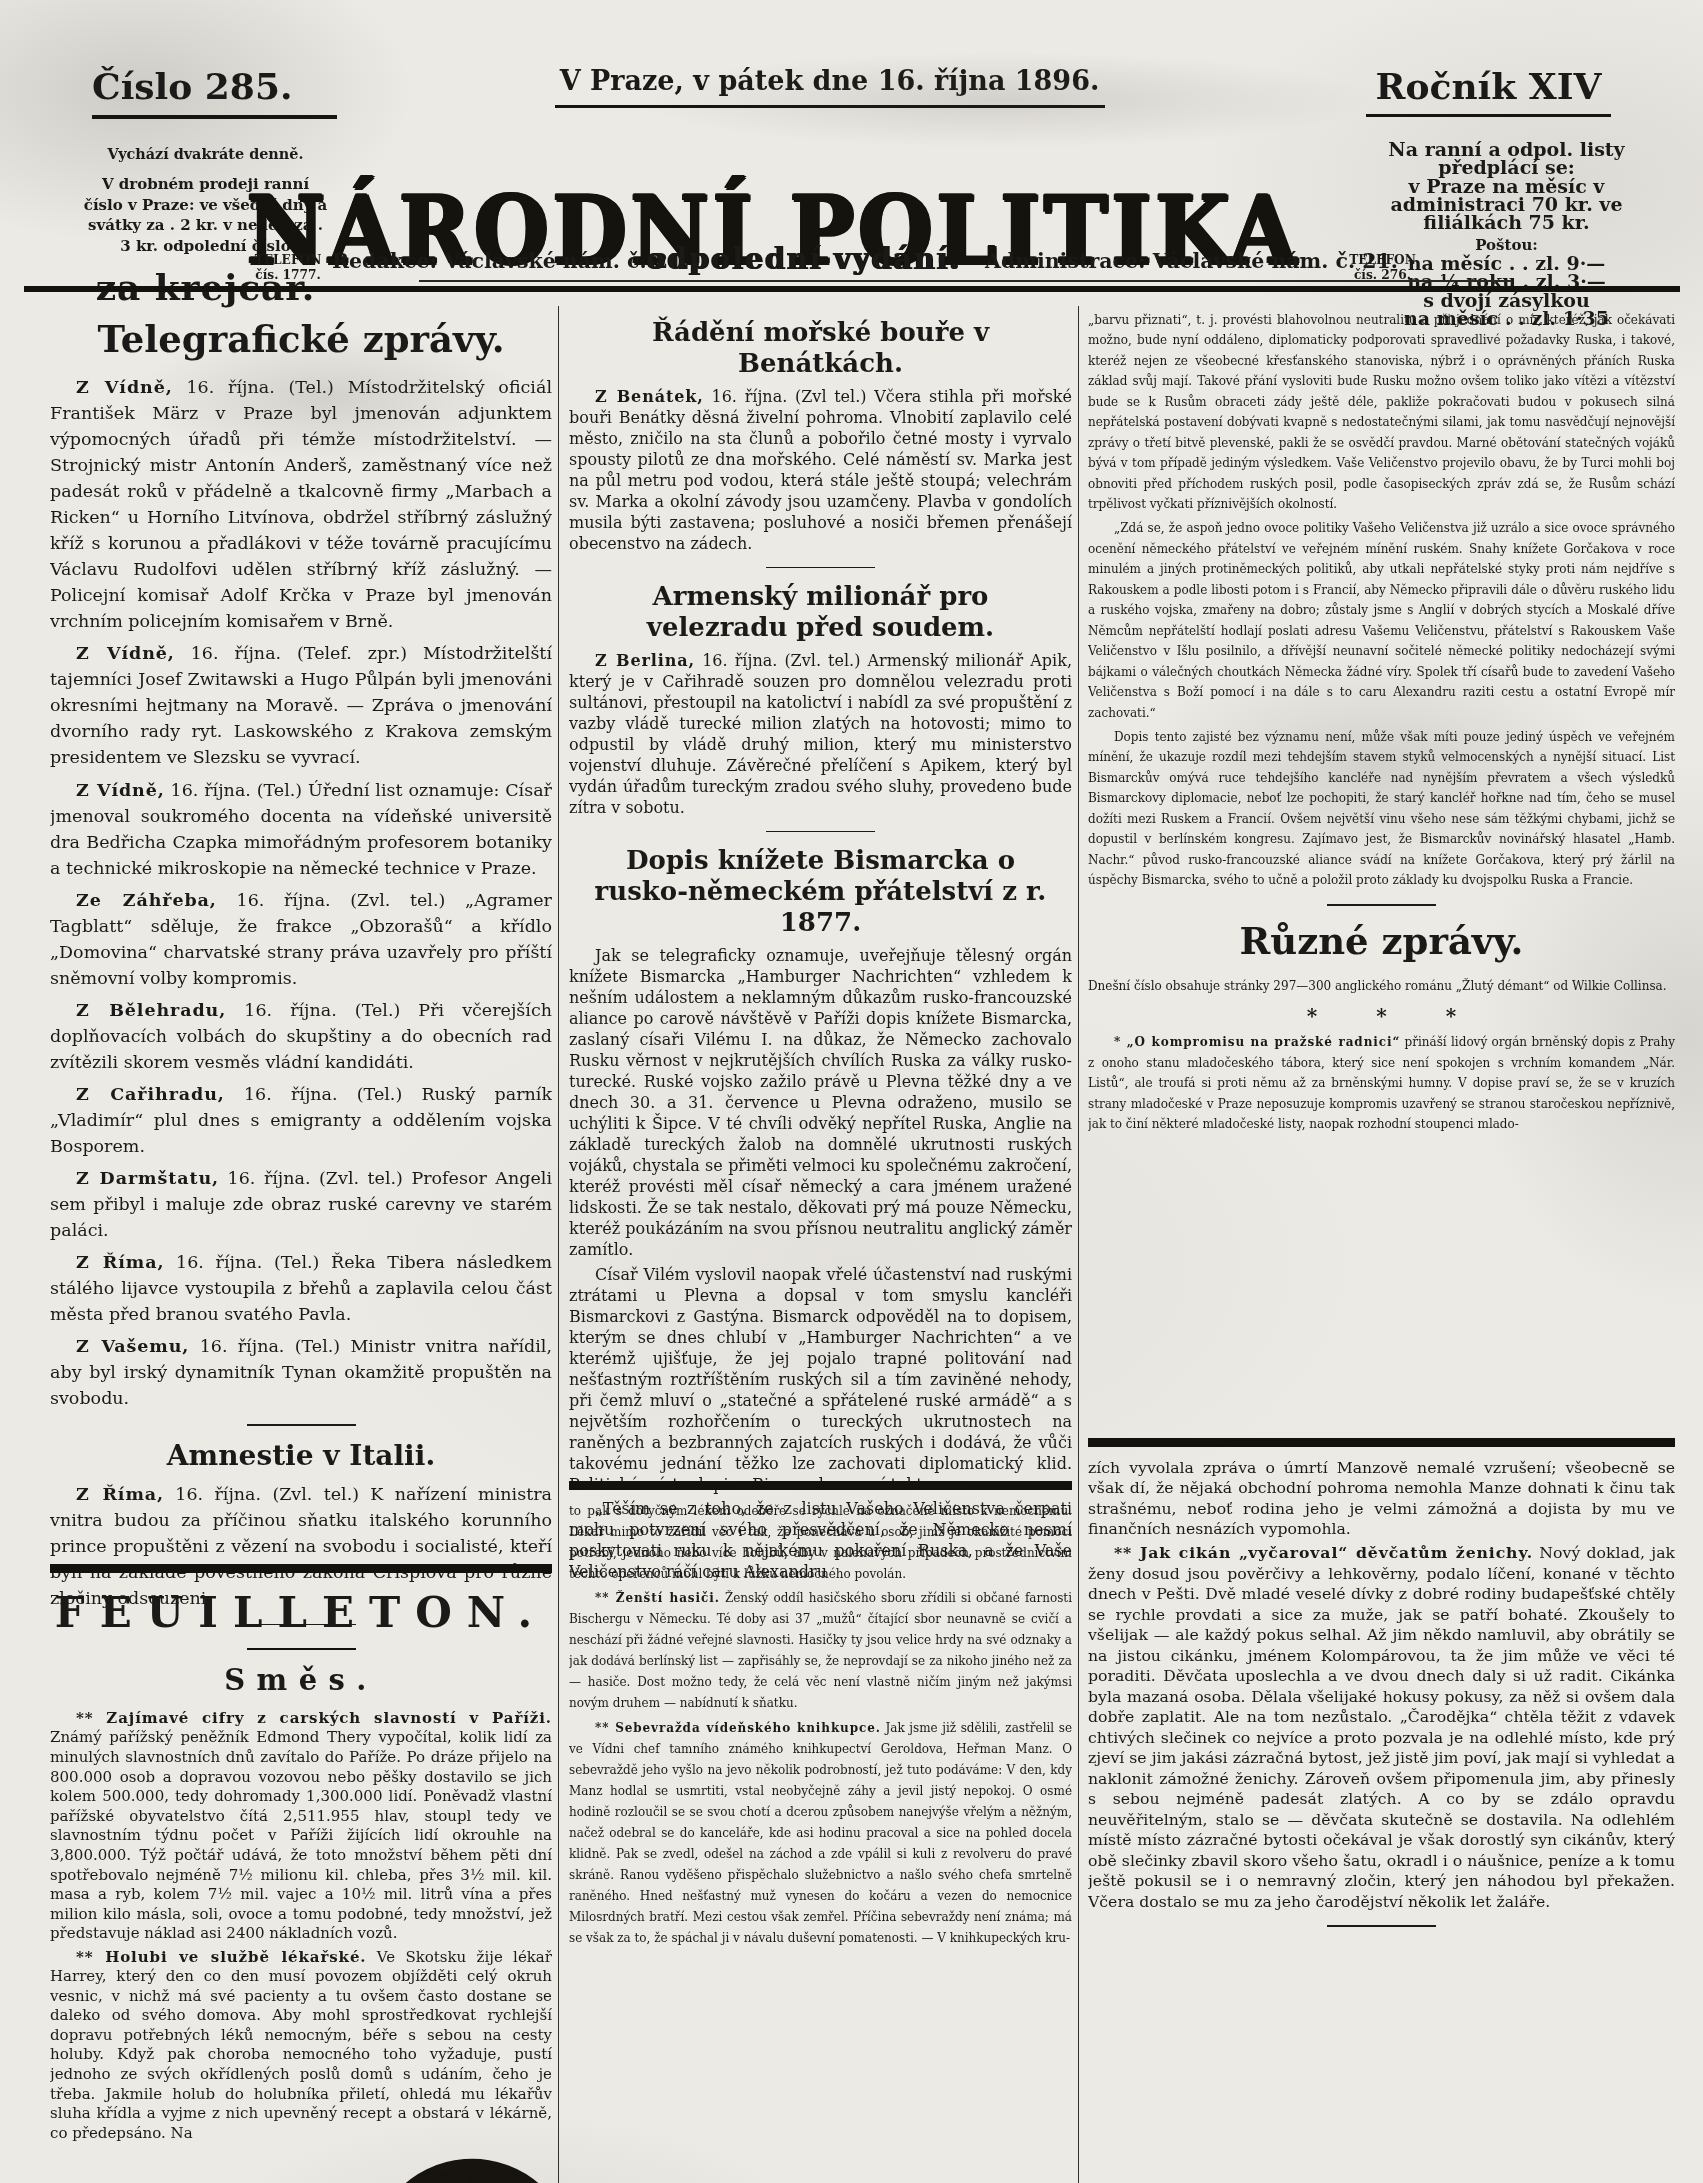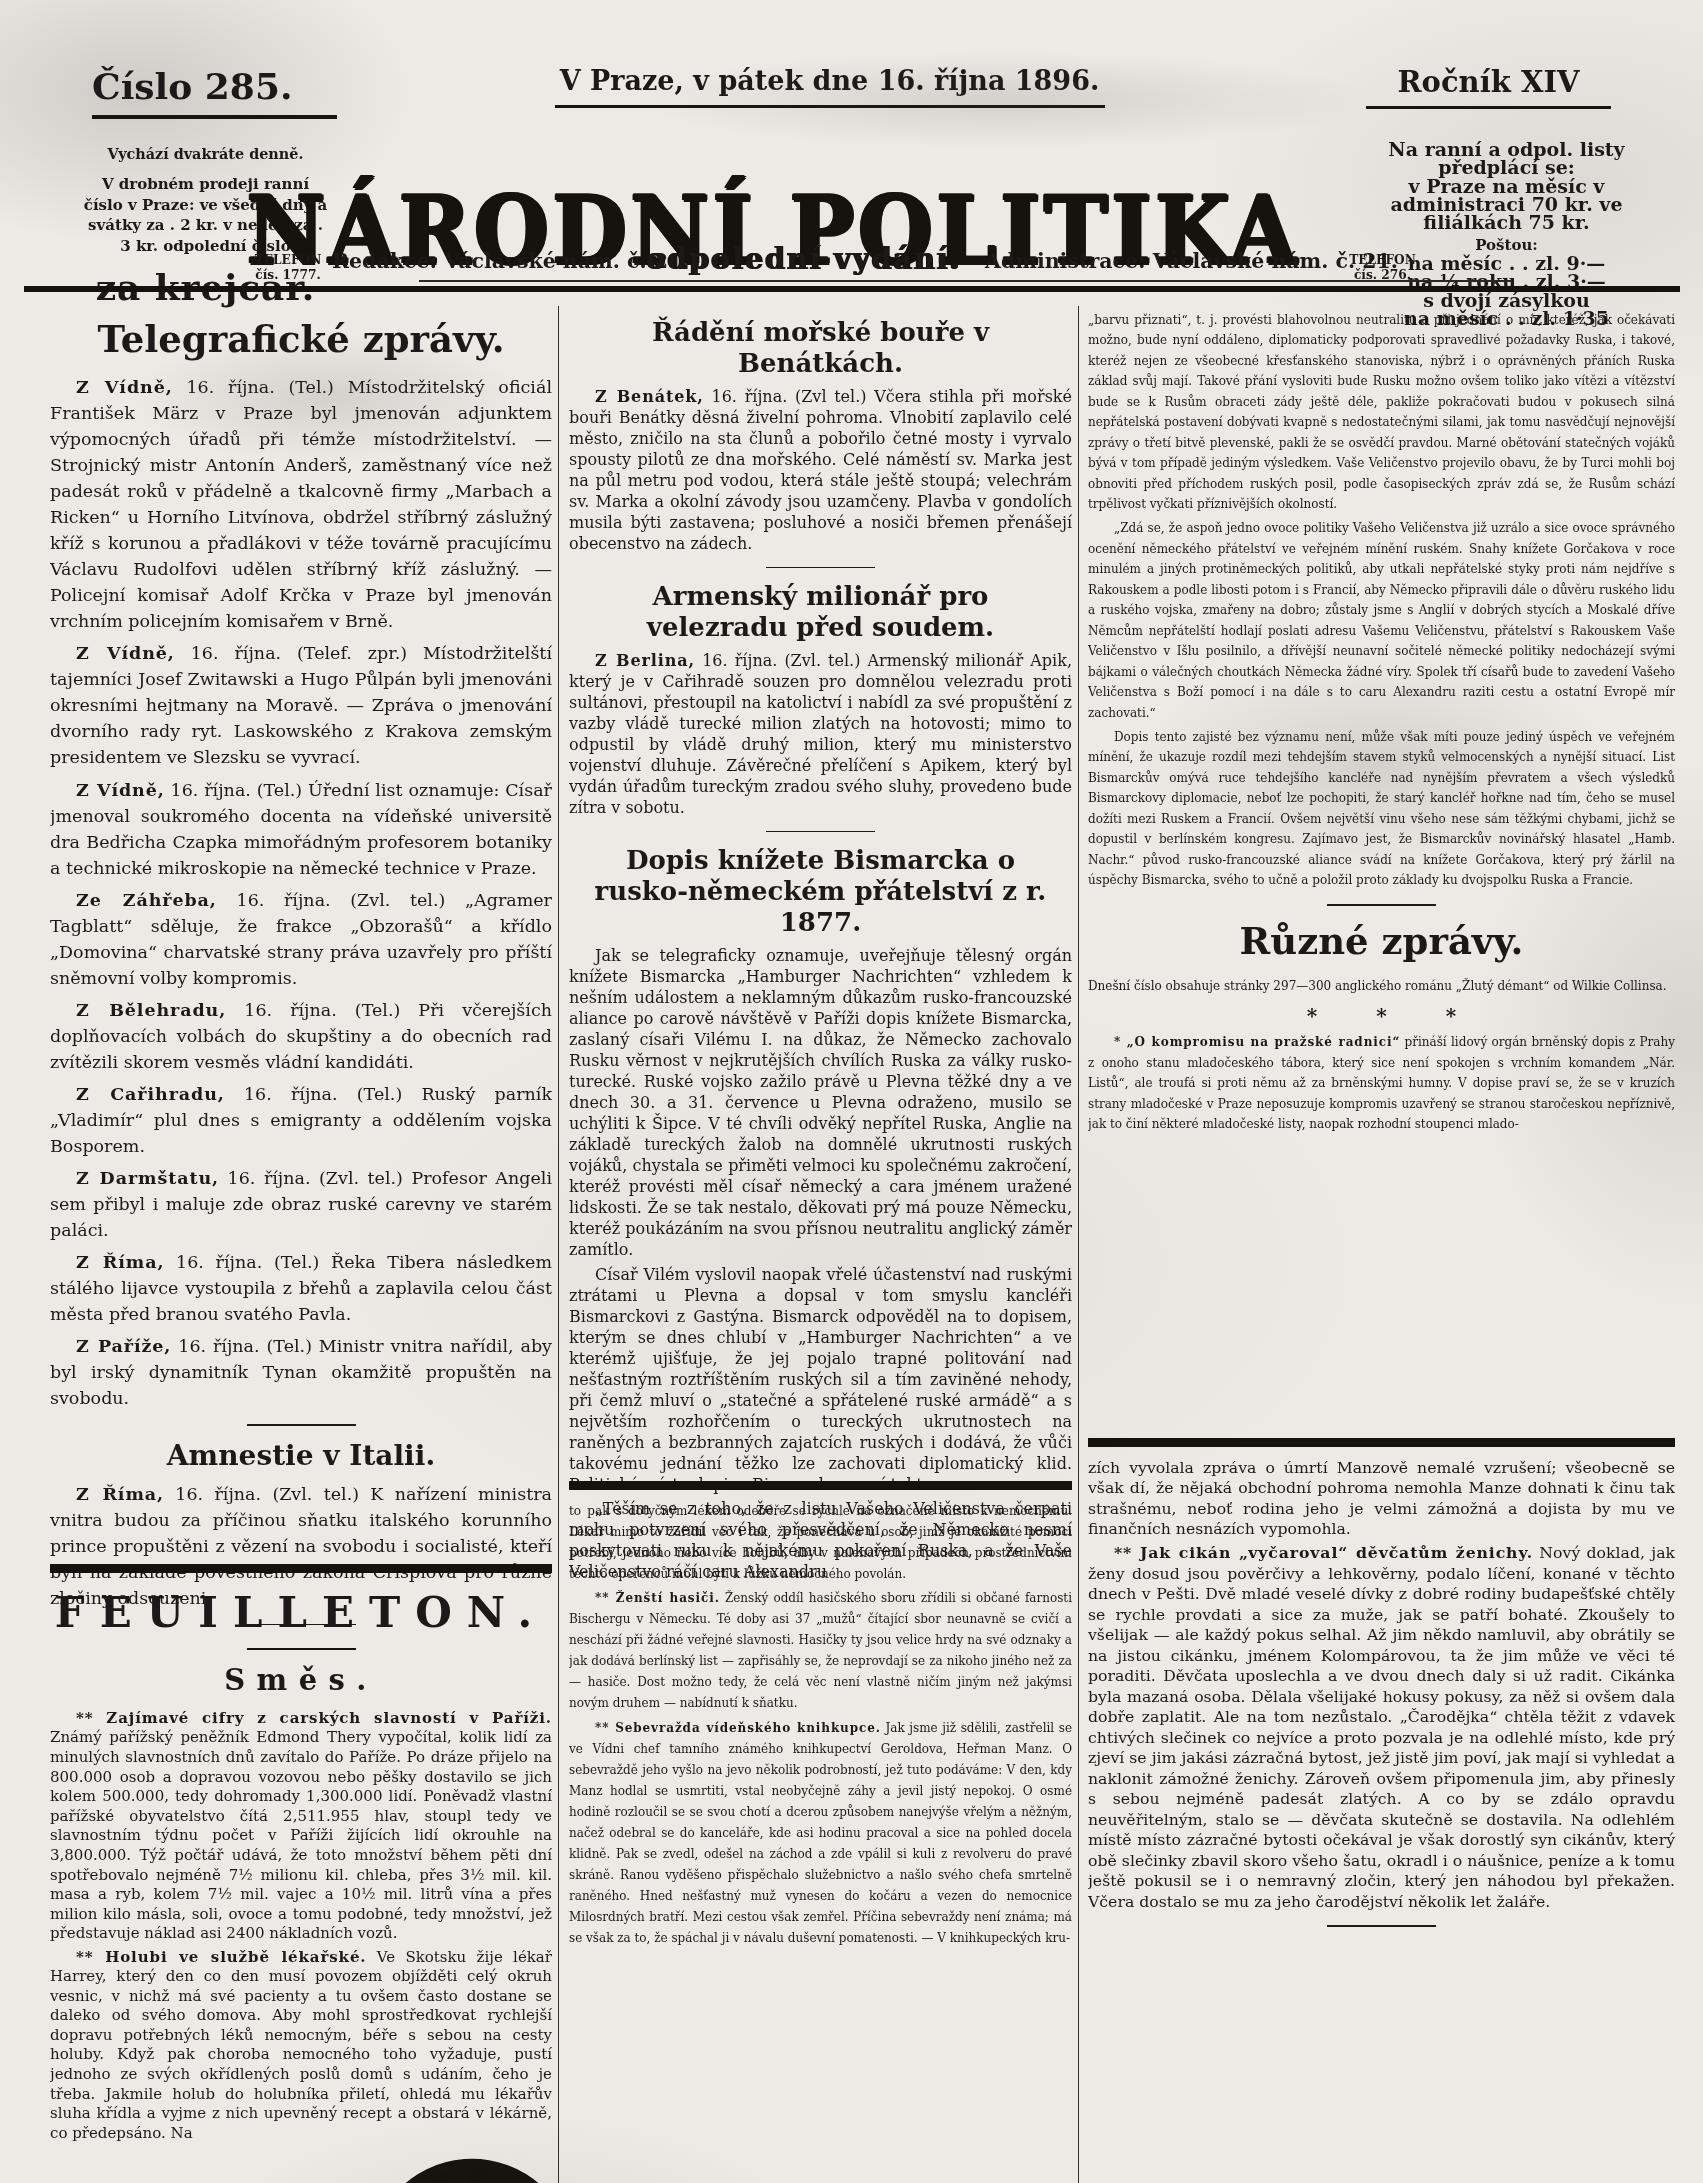--- a/index.html
+++ b/index.html
@@ -12,21 +12,21 @@
       radial-gradient(ellipse 699px 393px at 50% 55%, rgba(90,85,75,.06), transparent 75%),
       radial-gradient(ellipse 306px 393px at 99% 45%, rgba(60,55,48,.12), transparent 70%),
       radial-gradient(ellipse 437px 218px at 30% 99%, rgba(70,66,58,.10), transparent 75%),
       #eceae5;
   }
   
   .issue{position:absolute;left:92px;top:65px;font-size:36px;font-weight:bold;}
   .issue .rule-sm{width:245px;height:3.9px;background:#17150f;margin-top:7.9px;}
   .datebox{position:absolute;left:502px;top:65px;width:655px;text-align:center;font-size:27px;font-weight:bold;}
   .datebox .rule-sm{width:550px;height:3.1px;background:#17150f;margin:8.7px auto 0;}
-  .volume{position:absolute;left:1349px;top:65px;width:279px;text-align:center;font-size:29px;font-weight:bold;}
+  .volume{position:absolute;left:1349px;top:65px;width:279px;text-align:center;font-size:36px;font-weight:bold;}
   .volume .rule-sm{width:245px;height:3.1px;background:#17150f;margin:7px auto 0;}
   .left-box{position:absolute;left:83px;top:144px;width:245px;text-align:center;font-weight:bold;}
   .left-box .lb1{font-size:14.4px;line-height:19px;}
   .left-box .lb2{font-size:15px;line-height:20.5px;margin-top:11.4px;}
   .left-box .price{font-size:36px;margin-top:9.6px;letter-spacing:0.9px;}
   .np-title{
     position:absolute;left:245px;top:118px;width:1057px;text-align:center;
     font-size:86px;font-weight:bold;letter-spacing:3.5px;white-space:nowrap;
     transform:scaleY(1.08);transform-origin:top;
     text-shadow:1.7px 0 #15130e,-1.7px 0 #15130e,0 1.7px #15130e,0 -1.7px #15130e,1.3px 1.3px #15130e,-1.3px -1.3px #15130e;
@@ -145,21 +145,21 @@
       <h2 class="col-head">Telegrafické zprávy.</h2>
 
       <p class="art"><b>Z Vídně,</b> <span>16. října. (Tel.) Místodržitelský oficiál František März v Praze byl jmenován adjunktem výpomocných úřadů při témže místodržitelství. — Strojnický mistr Antonín Anderš, zaměstnaný více než padesát roků v přádelně a tkalcovně firmy „Marbach a Ricken“ u Horního Litvínova, obdržel stříbrný záslužný kříž s korunou a přadlákovi v téže továrně pracujícímu Václavu Rudolfovi udělen stříbrný kříž záslužný. — Policejní komisař Adolf Krčka v Praze byl jmenován vrchním policejním komisařem v Brně.</span></p>
       <p class="art"><b>Z Vídně,</b> <span>16. října. (Telef. zpr.) Místodržitelští tajemníci Josef Zwitawski a Hugo Půlpán byli jmenováni okresními hejtmany na Moravě. — Zpráva o jmenování dvorního rady ryt. Laskowského z Krakova zemským presidentem ve Slezsku se vyvrací.</span></p>
       <p class="art"><b>Z Vídně,</b> <span>16. října. (Tel.) Úřední list oznamuje: Císař jmenoval soukromého docenta na vídeňské universitě dra Bedřicha Czapka mimořádným profesorem botaniky a technické mikroskopie na německé technice v Praze.</span></p>
       <p class="art"><b>Ze Záhřeba,</b> <span>16. října. (Zvl. tel.) „Agramer Tagblatt“ sděluje, že frakce „Obzorašů“ a křídlo „Domovina“ charvatské strany práva uzavřely pro příští sněmovní volby kompromis.</span></p>
       <p class="art"><b>Z Bělehradu,</b> <span>16. října. (Tel.) Při včerejších doplňovacích volbách do skupštiny a do obecních rad zvítězili skorem vesměs vládní kandidáti.</span></p>
       <p class="art"><b>Z Cařihradu,</b> <span>16. října. (Tel.) Ruský parník „Vladimír“ plul dnes s emigranty a oddělením vojska Bosporem.</span></p>
       <p class="art"><b>Z Darmštatu,</b> <span>16. října. (Zvl. tel.) Profesor Angeli sem přibyl i maluje zde obraz ruské carevny ve starém paláci.</span></p>
       <p class="art"><b>Z Říma,</b> <span>16. října. (Tel.) Řeka Tibera následkem stálého lijavce vystoupila z břehů a zaplavila celou část města před branou svatého Pavla.</span></p>
-      <p class="art"><b>Z Paříže,</b> <span>16. října. (Tel.) Ministr vnitra nařídil, aby byl irský dynamitník Tynan okamžitě propuštěn na svobodu.</span></p>
+      <p class="art"><b>Z Vašemu,</b> <span>16. října. (Tel.) Ministr vnitra nařídil, aby byl irský dynamitník Tynan okamžitě propuštěn na svobodu.</span></p>
 
       <div class="sep"></div>
       <h2 class="col-head small">Amnestie v Italii.</h2>
       <p class="art"><b>Z Říma,</b> <span>16. října. (Zvl. tel.) K nařízení ministra vnitra budou za příčinou sňatku italského korunního prince propuštěni z vězení na svobodu i socialisté, kteří byli na základě pověstného zákona Crispiova pro různé zločiny odsouzeni.</span></p>
       <div class="sep thin"></div>
     </div>
 
     <div class="bottom">
       <div class="thickbar"></div>
       <div class="feu-title">FEUILLETON.</div>

